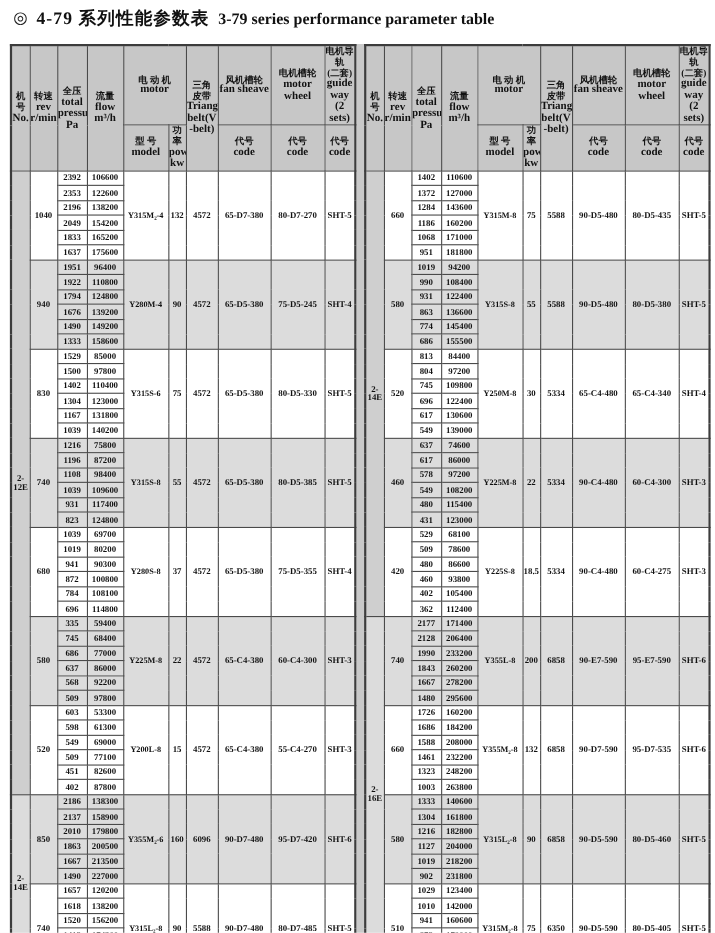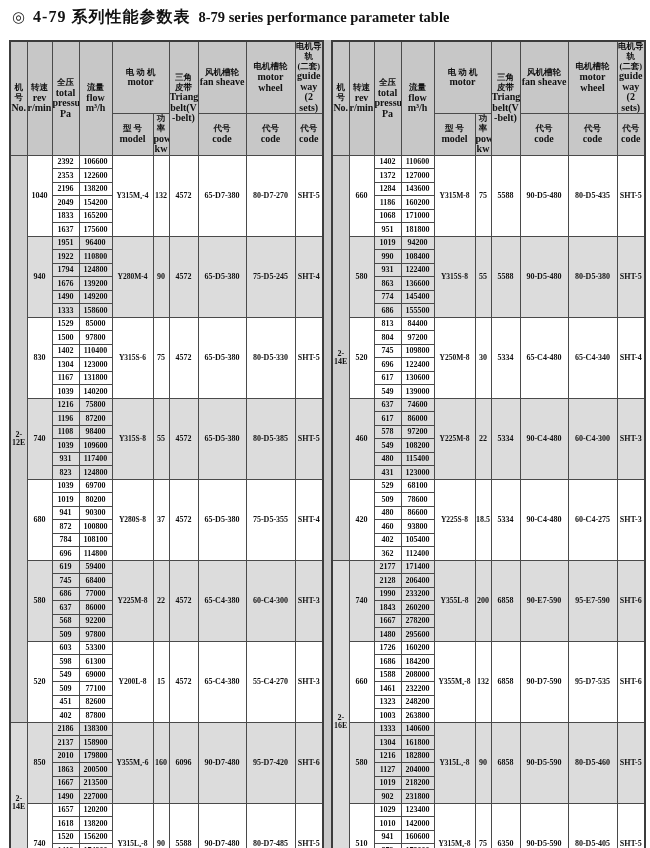--- a/index.html
+++ b/index.html
@@ -29,21 +29,21 @@
   tbody td.no-cell { background:#cfcfcf; font-size:8px; }
 </style>
 </head>
 <body>
 
 <div class="page">
 
   <div class="title-bar">
     <span class="bullet">◎</span>
     <span class="title-zh">4-79 系列性能参数表</span>
-    <span class="title-en">8-79 series performance parameter table</span>
+    <span class="title-en">3-79 series performance parameter table</span>
   </div>
 
   <div class="tables-wrap">
 
     <table class="ptable">
       <colgroup>
         <col style="width:17px">
           <col style="width:25px">
           <col style="width:27px">
           <col style="width:33px">
@@ -279,21 +279,21 @@
           <tr>
             <td>784</td>
             <td>108100</td>
           </tr>
           <tr>
             <td>696</td>
             <td>114800</td>
           </tr>
           <tr class="shaded">
             <td rowspan="6">580</td>
-            <td>619</td>
+            <td>335</td>
             <td>59400</td>
             <td rowspan="6" class="model-cell">Y225M-8</td>
             <td rowspan="6">22</td>
             <td rowspan="6">4572</td>
             <td rowspan="6">65-C4-380</td>
             <td rowspan="6">60-C4-300</td>
             <td rowspan="6">SHT-3</td>
           </tr>
           <tr class="shaded">
             <td>745</td>

